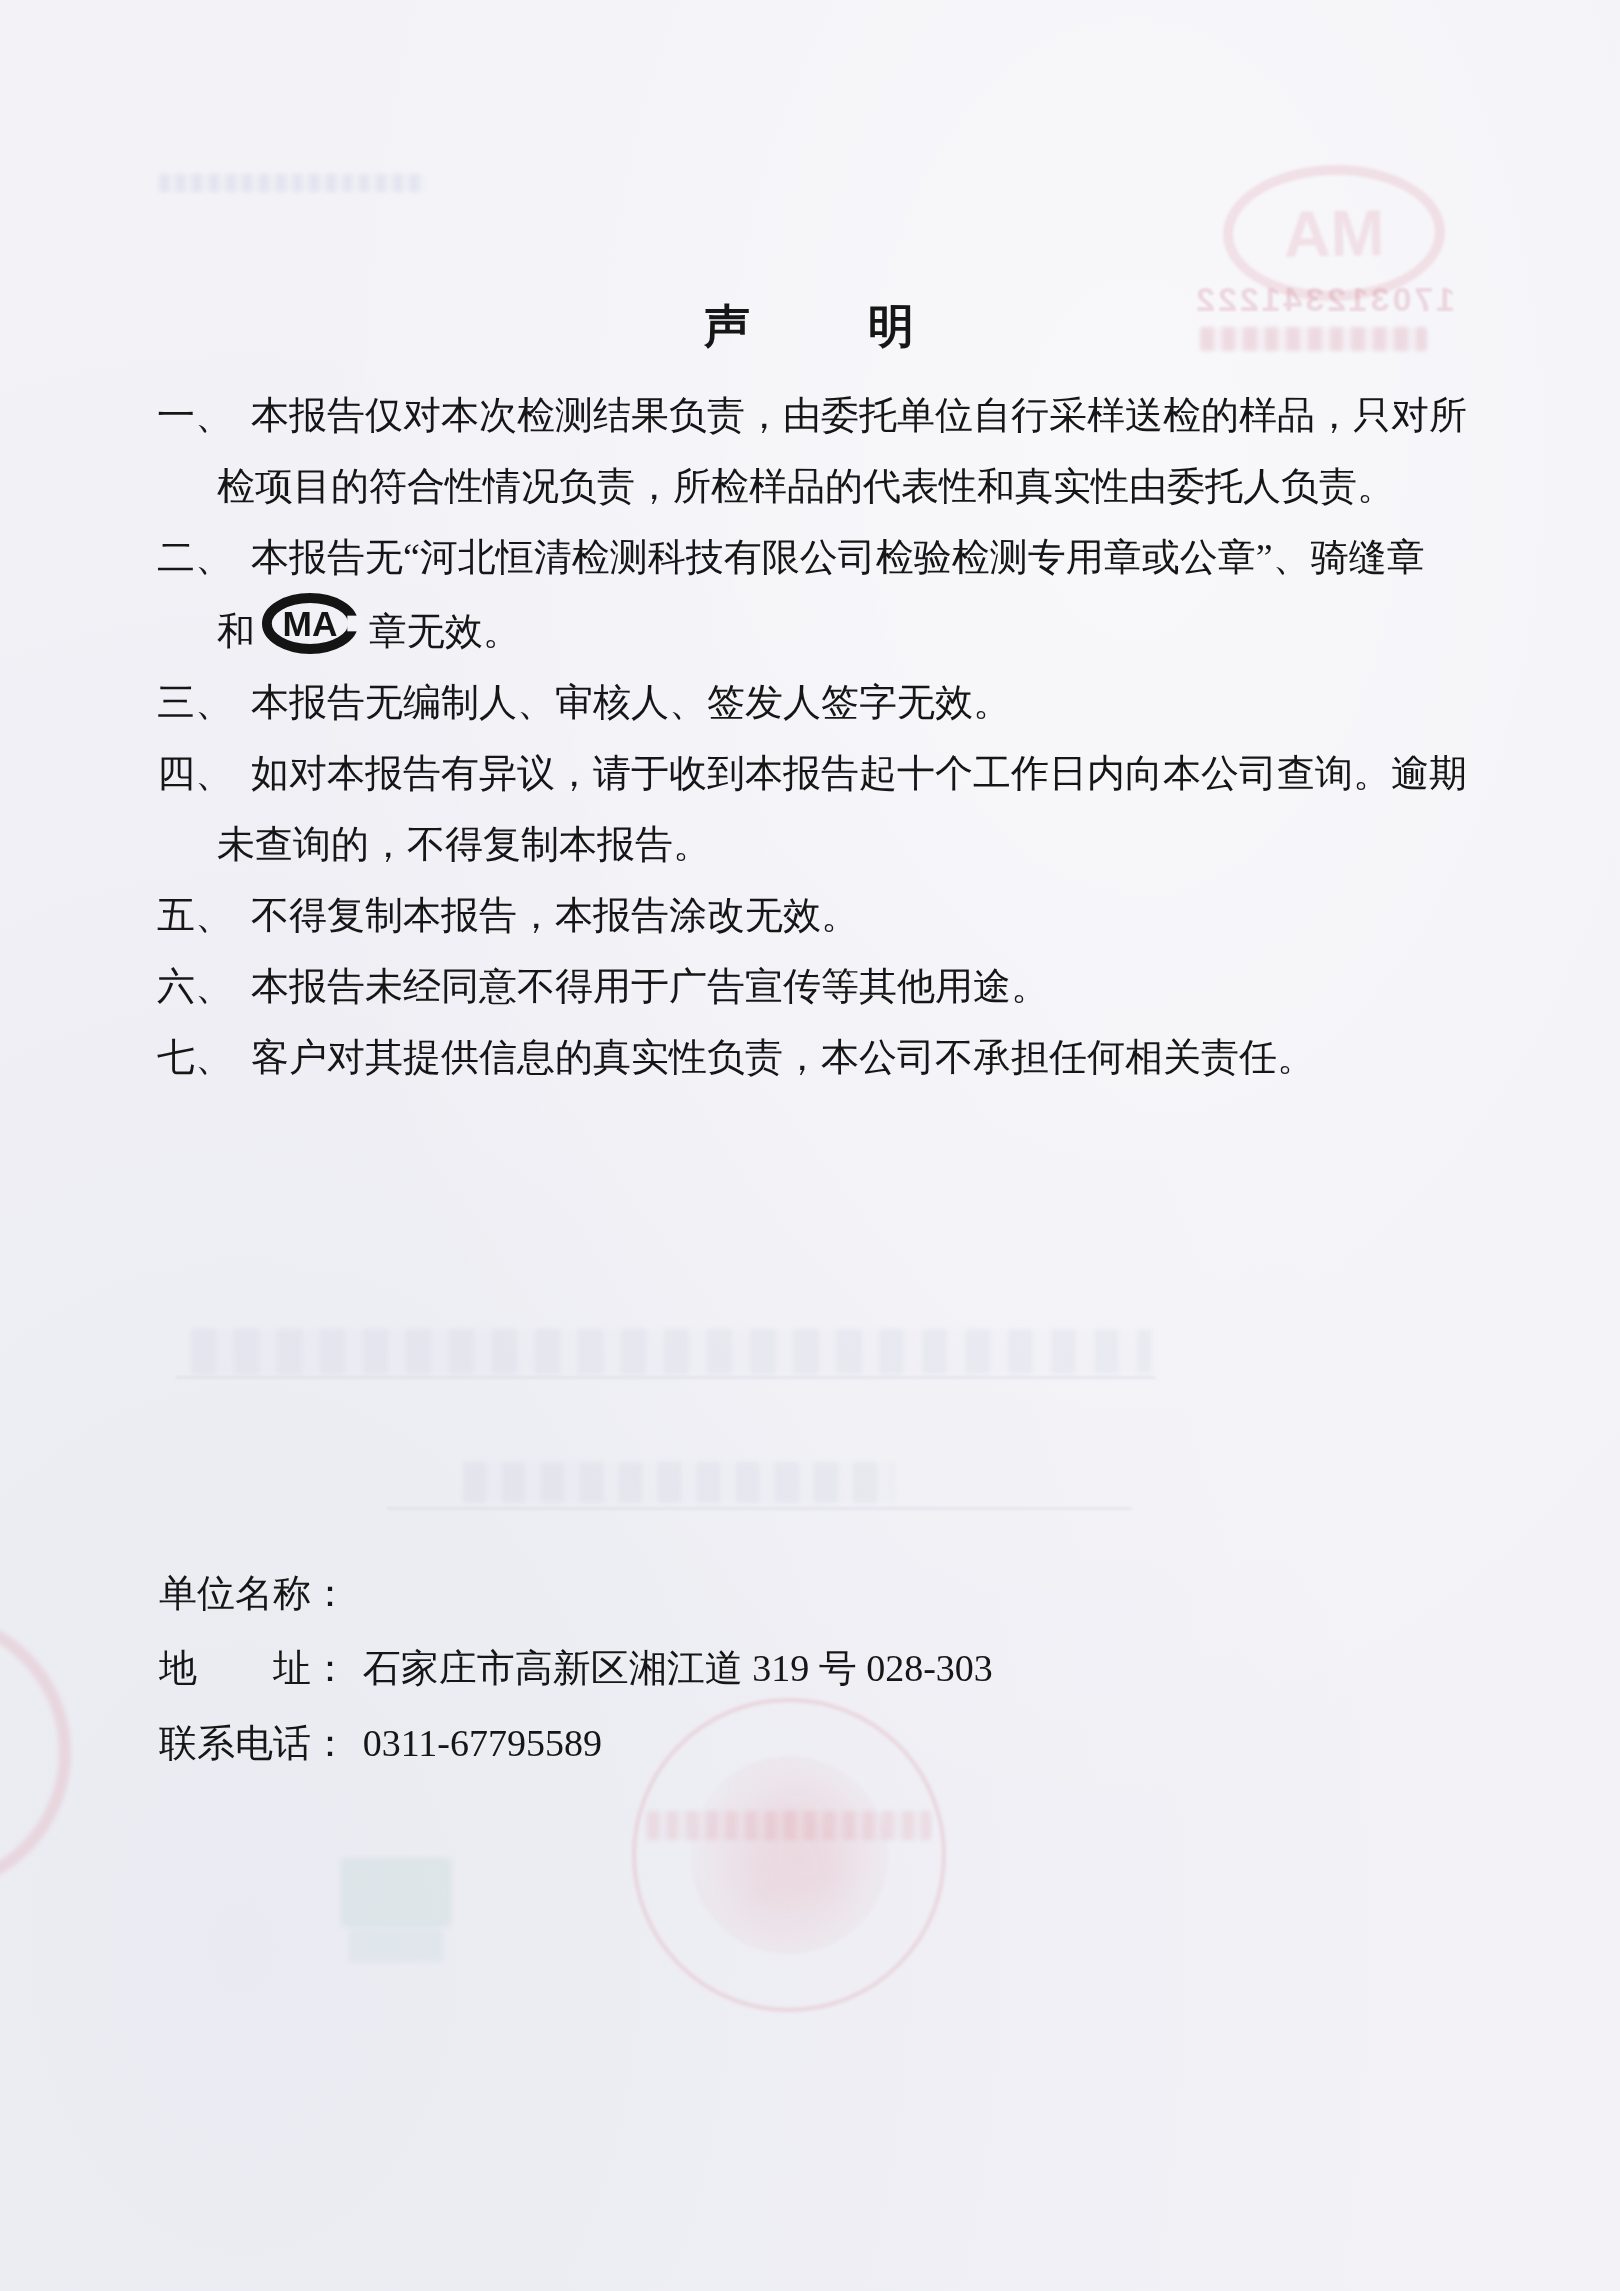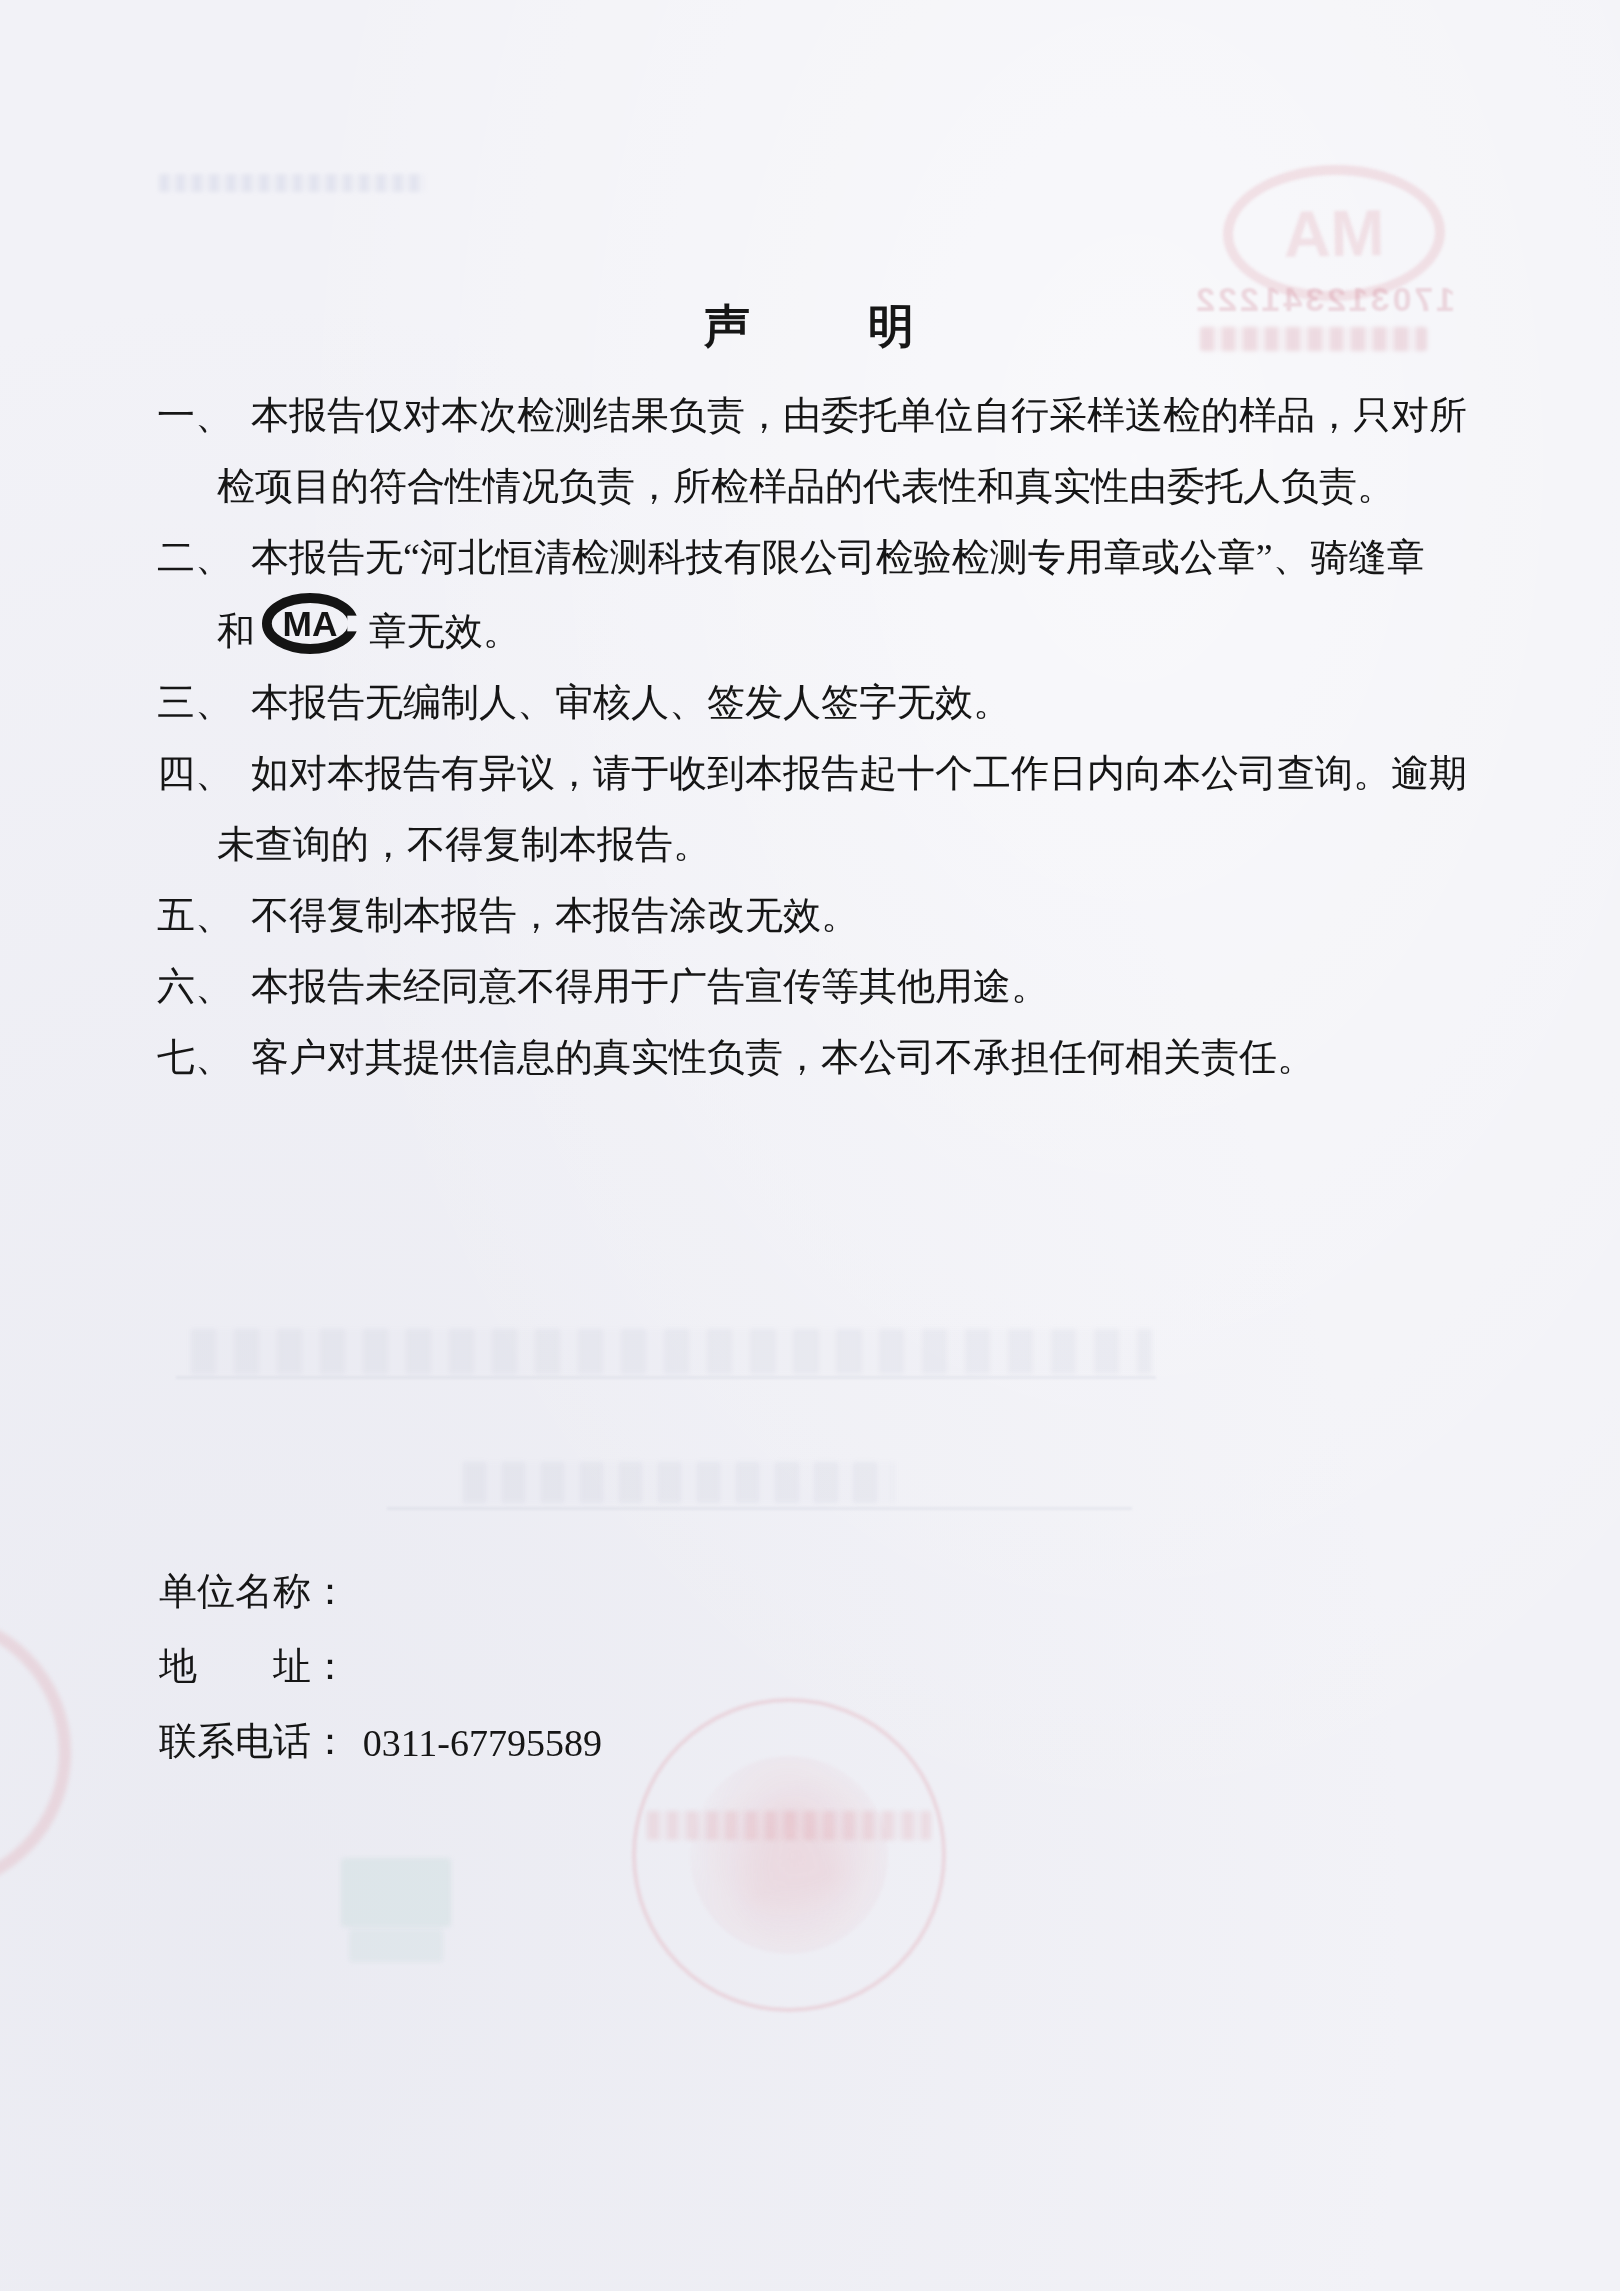--- a/index.html
+++ b/index.html
@@ -39,21 +39,21 @@
   .cma-inline{
     display:inline-block;vertical-align:-9.8px;margin:0 5.9px;
   }
 
   
   .contact{
     position:absolute;top:1556px;left:159px;
     font-size:38px;line-height:75px;
   }
   .c-row{display:flex;}
-  .c-label{flex:0 0 auto;font-family:Liberation Mono, monospace;}
+  .c-label{flex:0 0 auto;}
   .c-value{margin-left:13.7px;}
 
   
   .bt{position:absolute;pointer-events:none;}
   .bt-ma{
     left:1223px;top:165px;width:202px;height:116px;
     border:10.8px solid rgba(214,130,145,.20);
     border-radius:50%;
     display:flex;align-items:center;justify-content:center;
     font-size:65px;font-weight:bold;color:rgba(214,130,145,.20);
@@ -197,20 +197,21 @@
       <span class="st-text">客户对其提供信息的真实性负责，本公司不承担任何相关责任。</span>
     </p>
   </div>
 
   <div class="contact">
     <div class="c-row">
       <span class="c-label">单位名称：</span>
     </div>
     <div class="c-row">
       <span class="c-label">地　　址：</span>
+      <span class="c-value">石家庄市高新区湘江道 319 号 028-303</span>
     </div>
     <div class="c-row">
       <span class="c-label">联系电话：</span>
       <span class="c-value">0311-67795589</span>
     </div>
   </div>
 
   <div class="bt bt-ma">
     <span>MA</span>
   </div>

